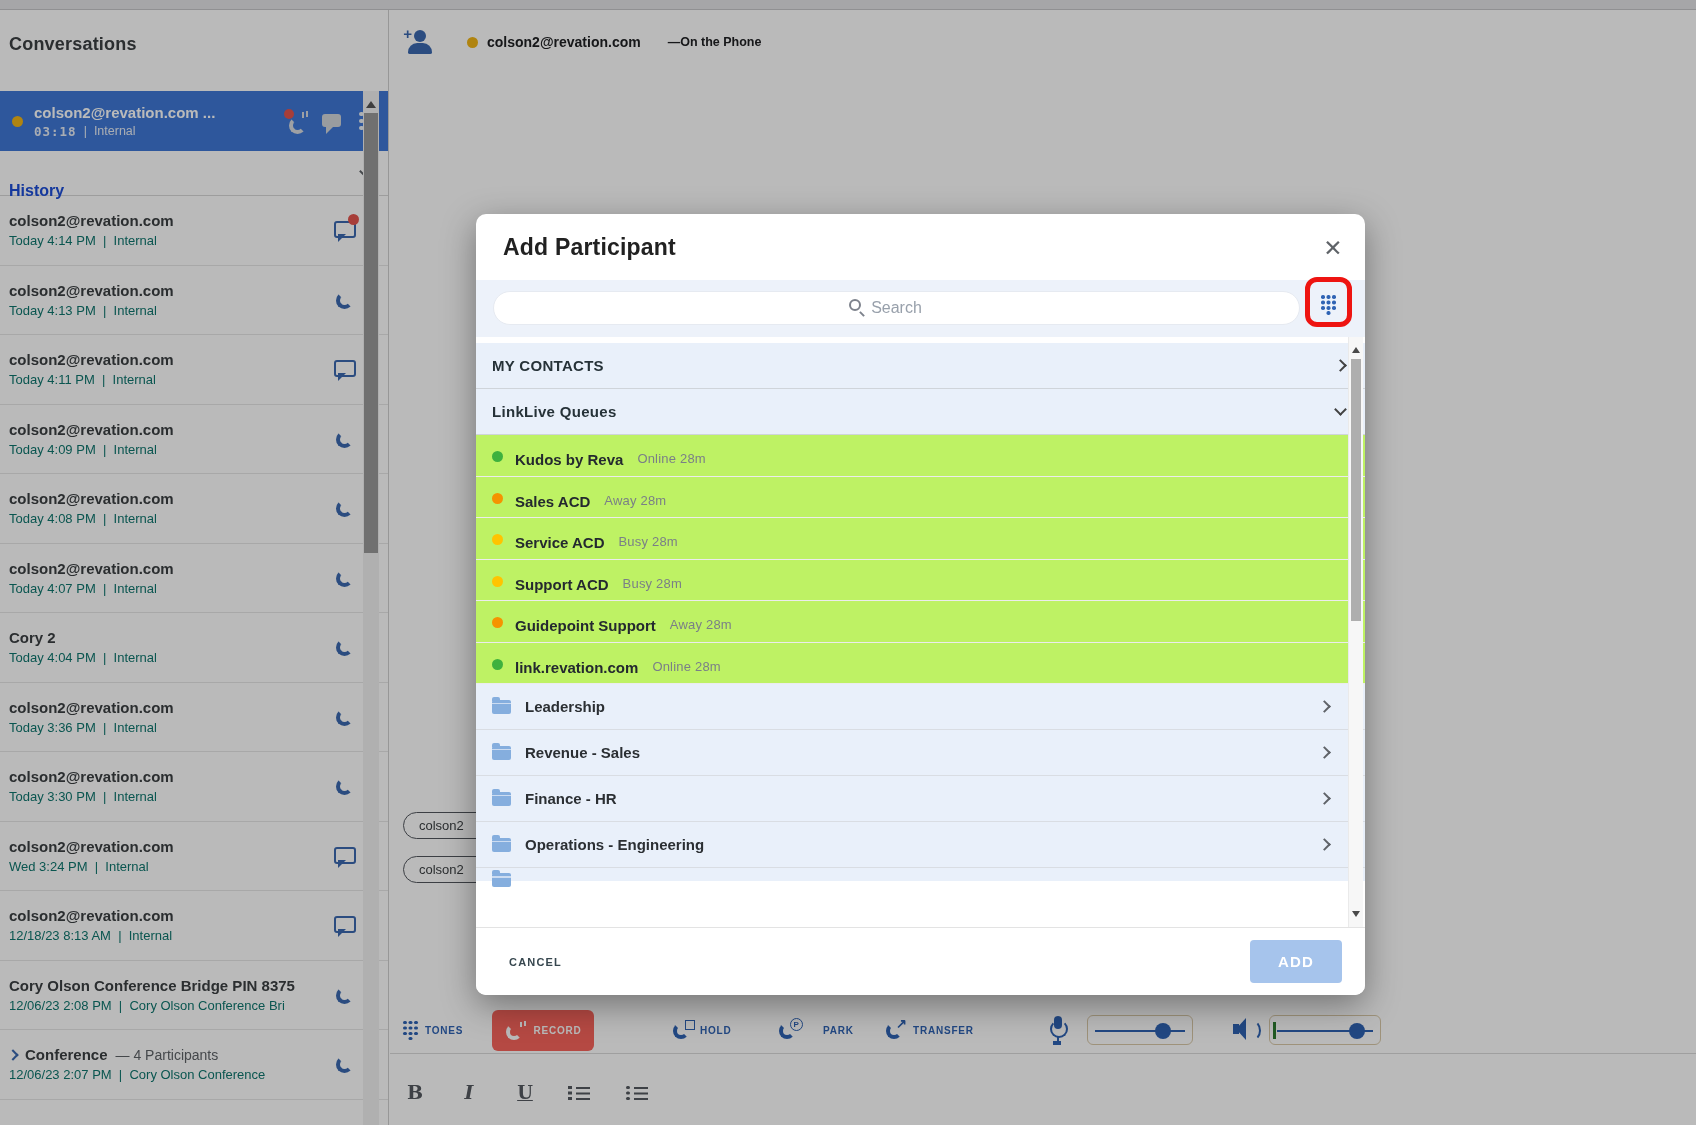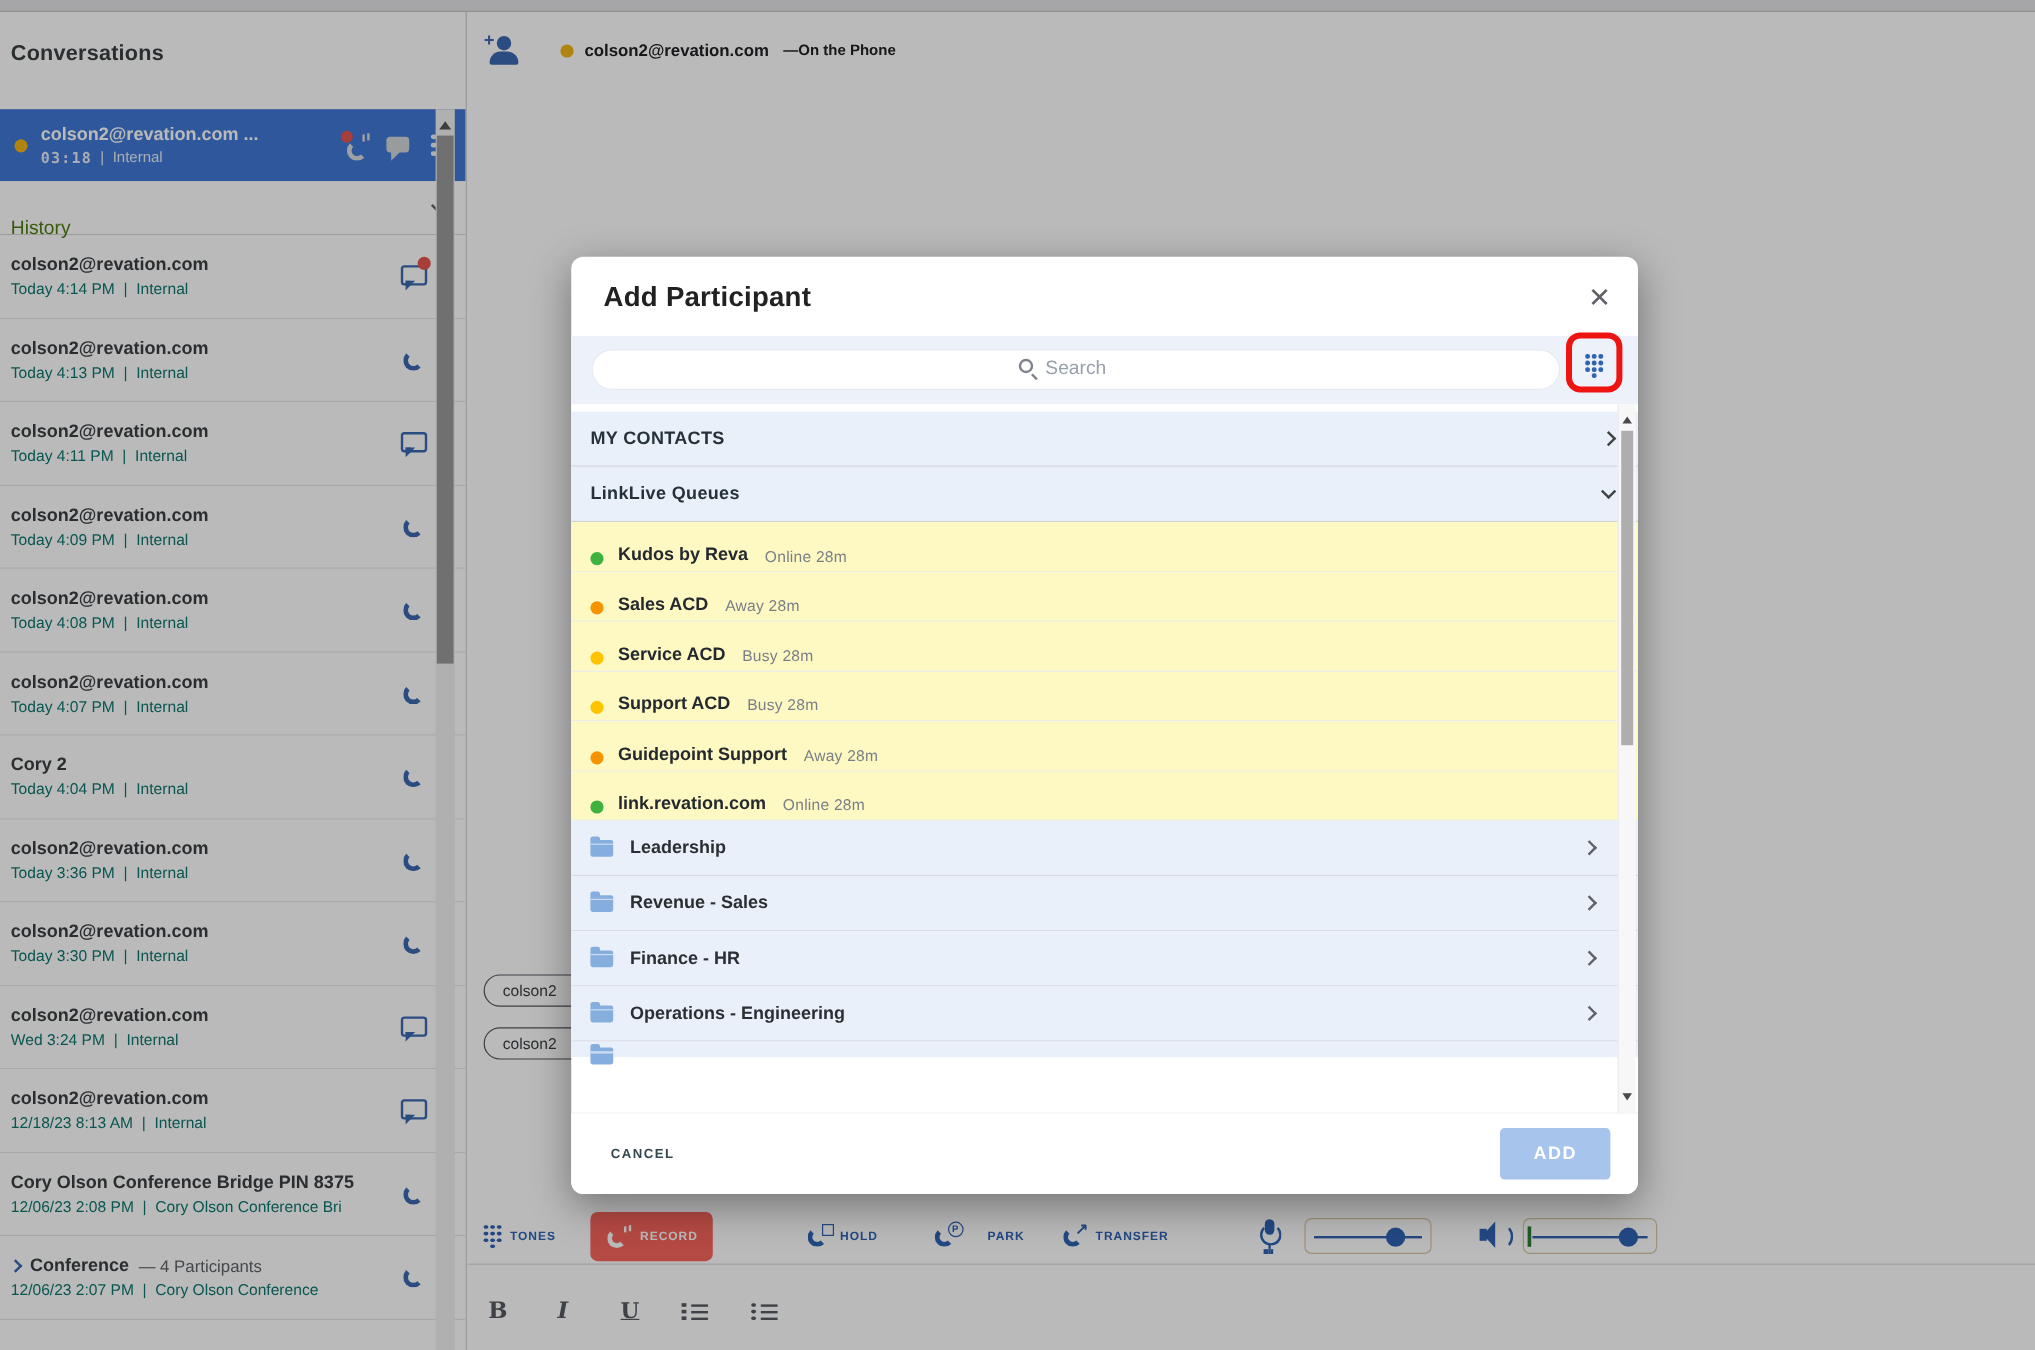--- a/index.html
+++ b/index.html
@@ -26,21 +26,21 @@
   .rec-call::before { content:""; position:absolute; left:5px; top:8px; width:9px; height:9px; border:4px solid #d9dce1; border-top-color:transparent; border-right-color:transparent; border-radius:50%; }
   .rec-call::after { content:""; position:absolute; left:0; top:0; width:10px; height:10px; border-radius:50%; background:#e5554f; }
   .rec-bars { position:absolute; left:18px; top:3px; width:2px; height:6px; background:#d9dce1; box-shadow:4px -1px 0 0 #d9dce1; }
   .chat-filled { position:relative; width:20px; height:19px; }
   .chat-filled::before { content:""; position:absolute; left:0; top:2px; width:19px; height:13px; border-radius:3px; background:#d2d6db; }
   .chat-filled::after { content:""; position:absolute; left:4px; top:14px; border:4px solid transparent; border-top-color:#d2d6db; border-left-color:#d2d6db; }
   .kebab { position:relative; width:5px; height:19px; margin-left:4px; }
   .kebab::before { content:""; position:absolute; left:0; top:0; width:4.5px; height:4.5px; border-radius:50%; background:#eef1f5; box-shadow:0 7px 0 #eef1f5, 0 14px 0 #eef1f5; }
 
   .history-header { height:45px; display:flex; align-items:center; justify-content:space-between; padding:0 18px 0 9px; border-bottom:1px solid #d8d8d8; cursor:pointer; background:#fff; }
-  .history-title { font-size:16px; font-weight:400; color:#4d7c0f;margin-top:36px; }
+  .history-title { font-size:16px; font-weight:700; color:#1d4ed8;margin-top:36px; }
   .chev { width:9px; height:9px; border-right:2px solid #5f6368; border-bottom:2px solid #5f6368; }
   .chev.down { transform:rotate(45deg); margin-top:-4px; }
   .chev.right { transform:rotate(-45deg); }
 
   .hrow { height:69.5px; display:flex; align-items:center; justify-content:space-between; padding:0 30px 0 9px; border-bottom:1px solid #e6e6e6; cursor:pointer; background:#fff; }
   .hrow.partial { border-bottom:none; align-items:flex-start; padding-top:14px; }
   .hinfo { overflow:hidden; }
   .hname { font-size:15px; font-weight:700; color:#3c4043; white-space:nowrap; display:flex; align-items:center; gap:8px; }
   .hname .hsuffix { font-weight:400; color:#5f6368; font-size:14px; }
   .hname .hchev { width:8px; height:8px; border-right:2.5px solid #3b69b0; border-bottom:2.5px solid #3b69b0; transform:rotate(-45deg); flex:0 0 auto; }
@@ -59,21 +59,21 @@
   .main { position:absolute; left:390px; top:10px; right:0; bottom:0; background:#fff; }
   .top-bar { height:64px; display:flex; align-items:center; padding-left:13px; }
   .add-part-btn { display:flex; align-items:center; cursor:pointer; }
   .person-add { position:relative; width:30px; height:28px; color:#3b69b0; }
   .person-add::before { content:""; position:absolute; left:11px; top:2px; width:12px; height:12px; border-radius:50%; background:currentColor; }
   .person-add::after { content:""; position:absolute; left:5px; top:15px; width:24px; height:11px; border-radius:10px 10px 2px 2px; background:currentColor; }
   .person-add .plus { position:absolute; left:0; top:-3px; font-size:15px; font-weight:700; color:currentColor; }
   .top-status { display:flex; align-items:center; margin-left:34px; gap:9px; }
   .top-dot { width:11px; height:11px; border-radius:50%; background:#f2b616; }
   .top-user { font-size:14px; font-weight:700; color:#202124; }
-  .top-state { font-size:12.5px; font-weight:700; color:#202124; margin-left:3px; }
+  .top-state { font-size:12.5px; font-weight:700; color:#202124; margin-left:18px; }
 
   .chip { position:absolute; left:13px; width:122px; height:27px; border:1.5px solid #53575e; border-radius:14px; display:flex; align-items:center; padding-left:15px; font-size:13px; color:#3c4043; background:#fff; }
   .chip1 { top:802px; } .chip2 { top:846px; }
 
   
   .call-toolbar { position:absolute; left:0; top:995px; right:0; height:50px; }
   .tb-divider { position:absolute; left:0; top:1043px; right:0; height:1px; background:#dadada; }
   .tb-btn { position:absolute; top:5px; display:flex; align-items:center; gap:7px; color:#2f63b4; font-weight:700; font-size:10px; letter-spacing:.8px; cursor:pointer; height:40px; }
   .dialpad { position:relative; width:16px; height:21px; color:#2f63b4; }
   .dialpad::before { content:""; position:absolute; left:1px; top:1px; width:3.5px; height:3.5px; border-radius:50%; background:currentColor;
@@ -131,21 +131,21 @@
   .search-glass::after { content:""; position:absolute; left:10px; top:10px; width:2px; height:6px; background:#7d828c; transform:rotate(-45deg); }
   .highlight-ring { position:absolute; right:13px; top:-3px; width:47px; height:50px; border:5px solid #ee1411; border-radius:12px; z-index:5; pointer-events:none; }
   .m-dialpad { position:absolute; right:24px; top:14px; width:24px; height:28px; cursor:pointer; }
   .m-dialpad .dialpad { transform:scale(1.15); margin:3px 0 0 3px; }
 
   .m-list { position:absolute; left:0; top:123px; width:889px; height:590px; overflow:hidden; }
   .spacer { height:6px; background:#fff; }
   .sec-row { height:46px; background:#e9f0fa; display:flex; align-items:center; justify-content:space-between; padding:0 20px 0 16px; cursor:pointer; border-bottom:1px solid #cfd4da; }
   .sec-label { font-size:15px; font-weight:700; color:#263238; letter-spacing:.3px; }
   .sec-row .chev { border-color:#424242; }
-  .q-row { height:41.5px; background:#fef9c3; display:flex; align-items:flex-end; padding:5px 16px; border-bottom:1px solid #ececec; cursor:pointer; }
+  .q-row { height:41.5px; background:#bef264; display:flex; align-items:flex-start; padding:16px 16px; border-bottom:1px solid #ececec; cursor:pointer; }
   .q-dot { width:11px; height:11px; border-radius:50%; flex:0 0 auto; }
   .q-row[data-presence="online"] .q-dot { background:#3eb13e; }
   .q-row[data-presence="away"] .q-dot { background:#f59300; }
   .q-row[data-presence="busy"] .q-dot { background:#ffc400; }
   .q-name { margin-left:12px; font-size:15px; font-weight:700; color:#24292f; }
   .q-status { margin-left:14px; font-size:13px; color:#7a7f87; letter-spacing:.2px; }
   .c-row { height:46px; background:#e9f0fa; display:flex; align-items:center; justify-content:space-between; padding:0 36px 0 16px; border-bottom:1px solid #d9dde3; cursor:pointer; }
   .folder-icon { position:relative; width:19px; height:14px; background:#85aede; border-radius:2px; flex:0 0 auto; }
   .folder-icon::before { content:""; position:absolute; left:0; top:-3px; width:8px; height:4px; border-radius:2px 2px 0 0; background:#85aede; }
   .folder-icon::after { content:""; position:absolute; left:0; top:3px; width:19px; height:1.5px; background:#e9f0fa; opacity:.7; }

